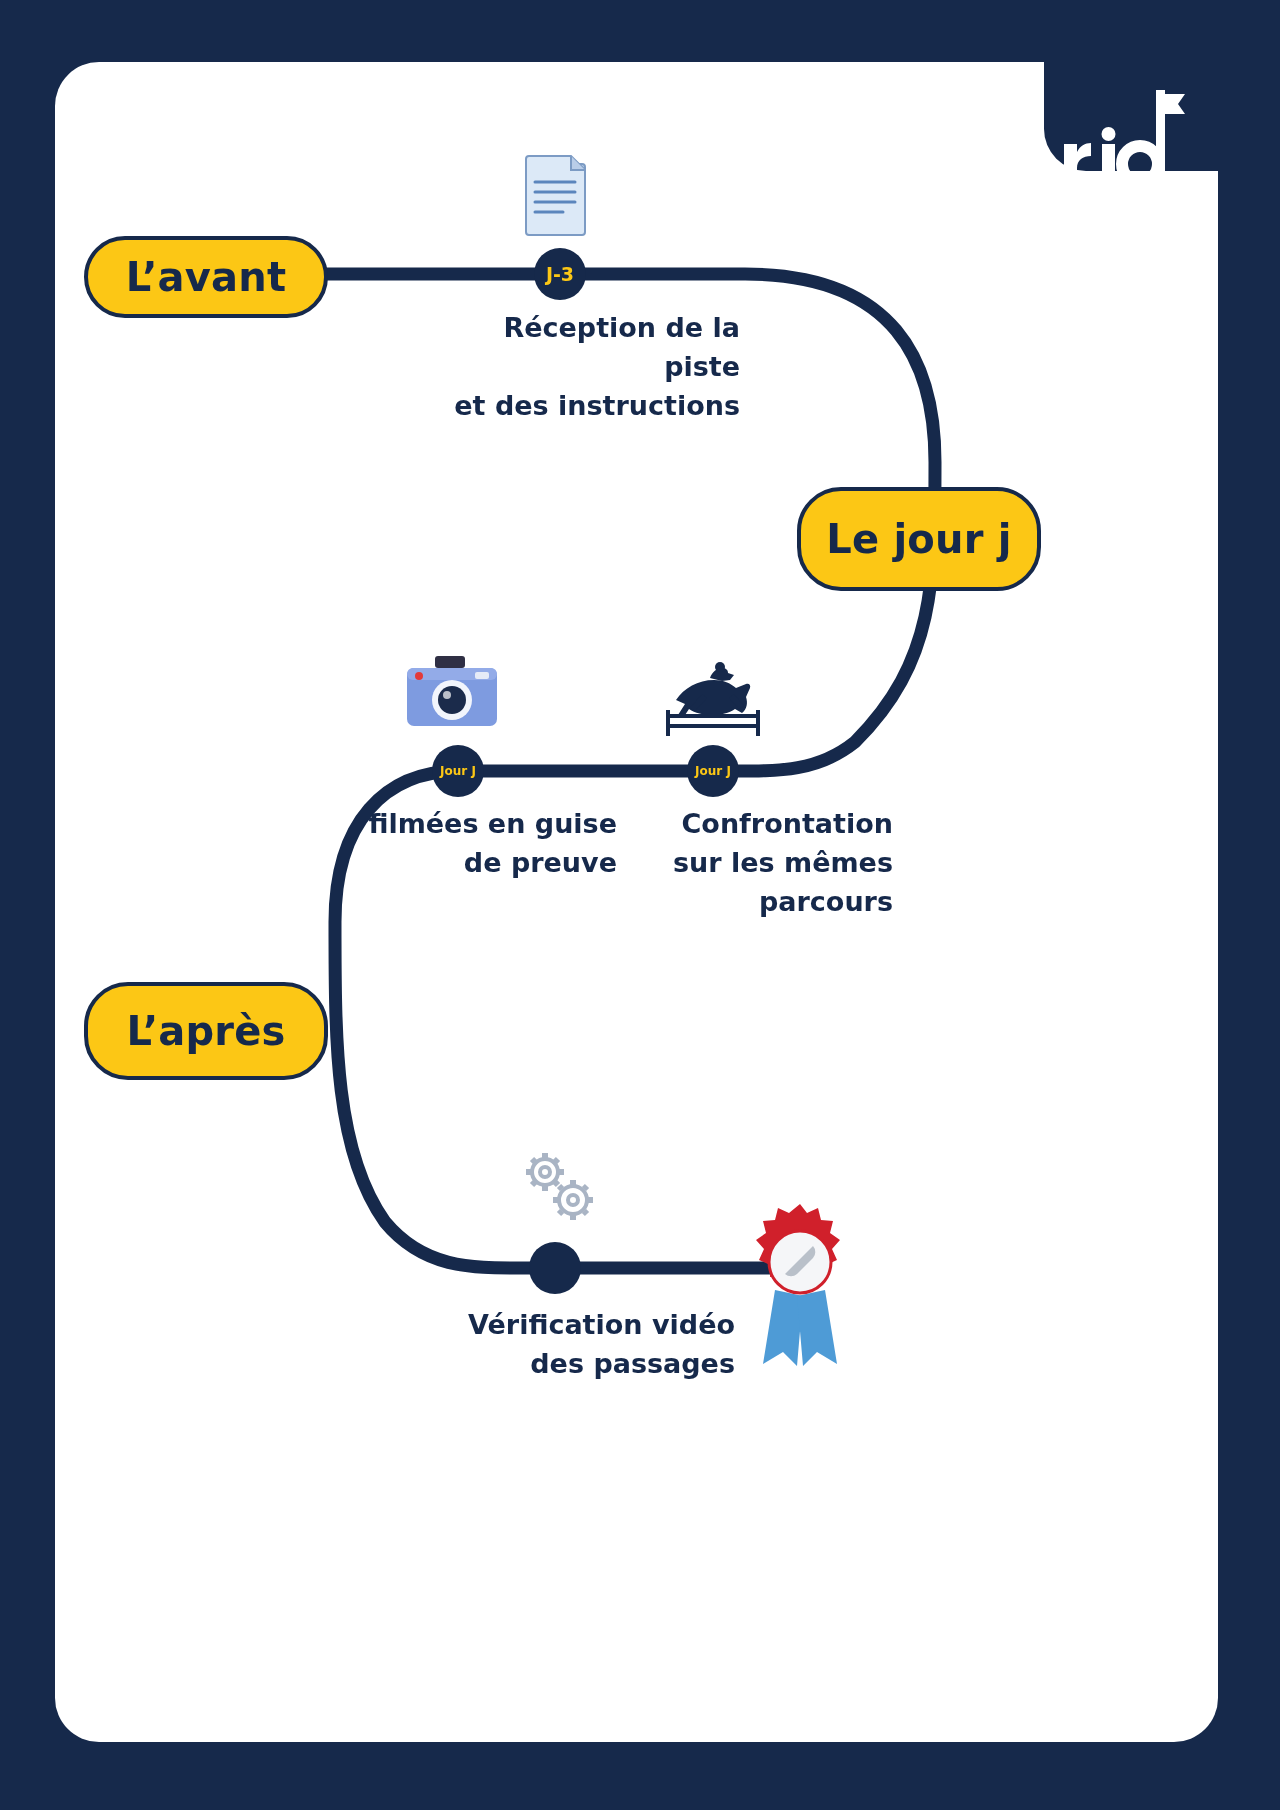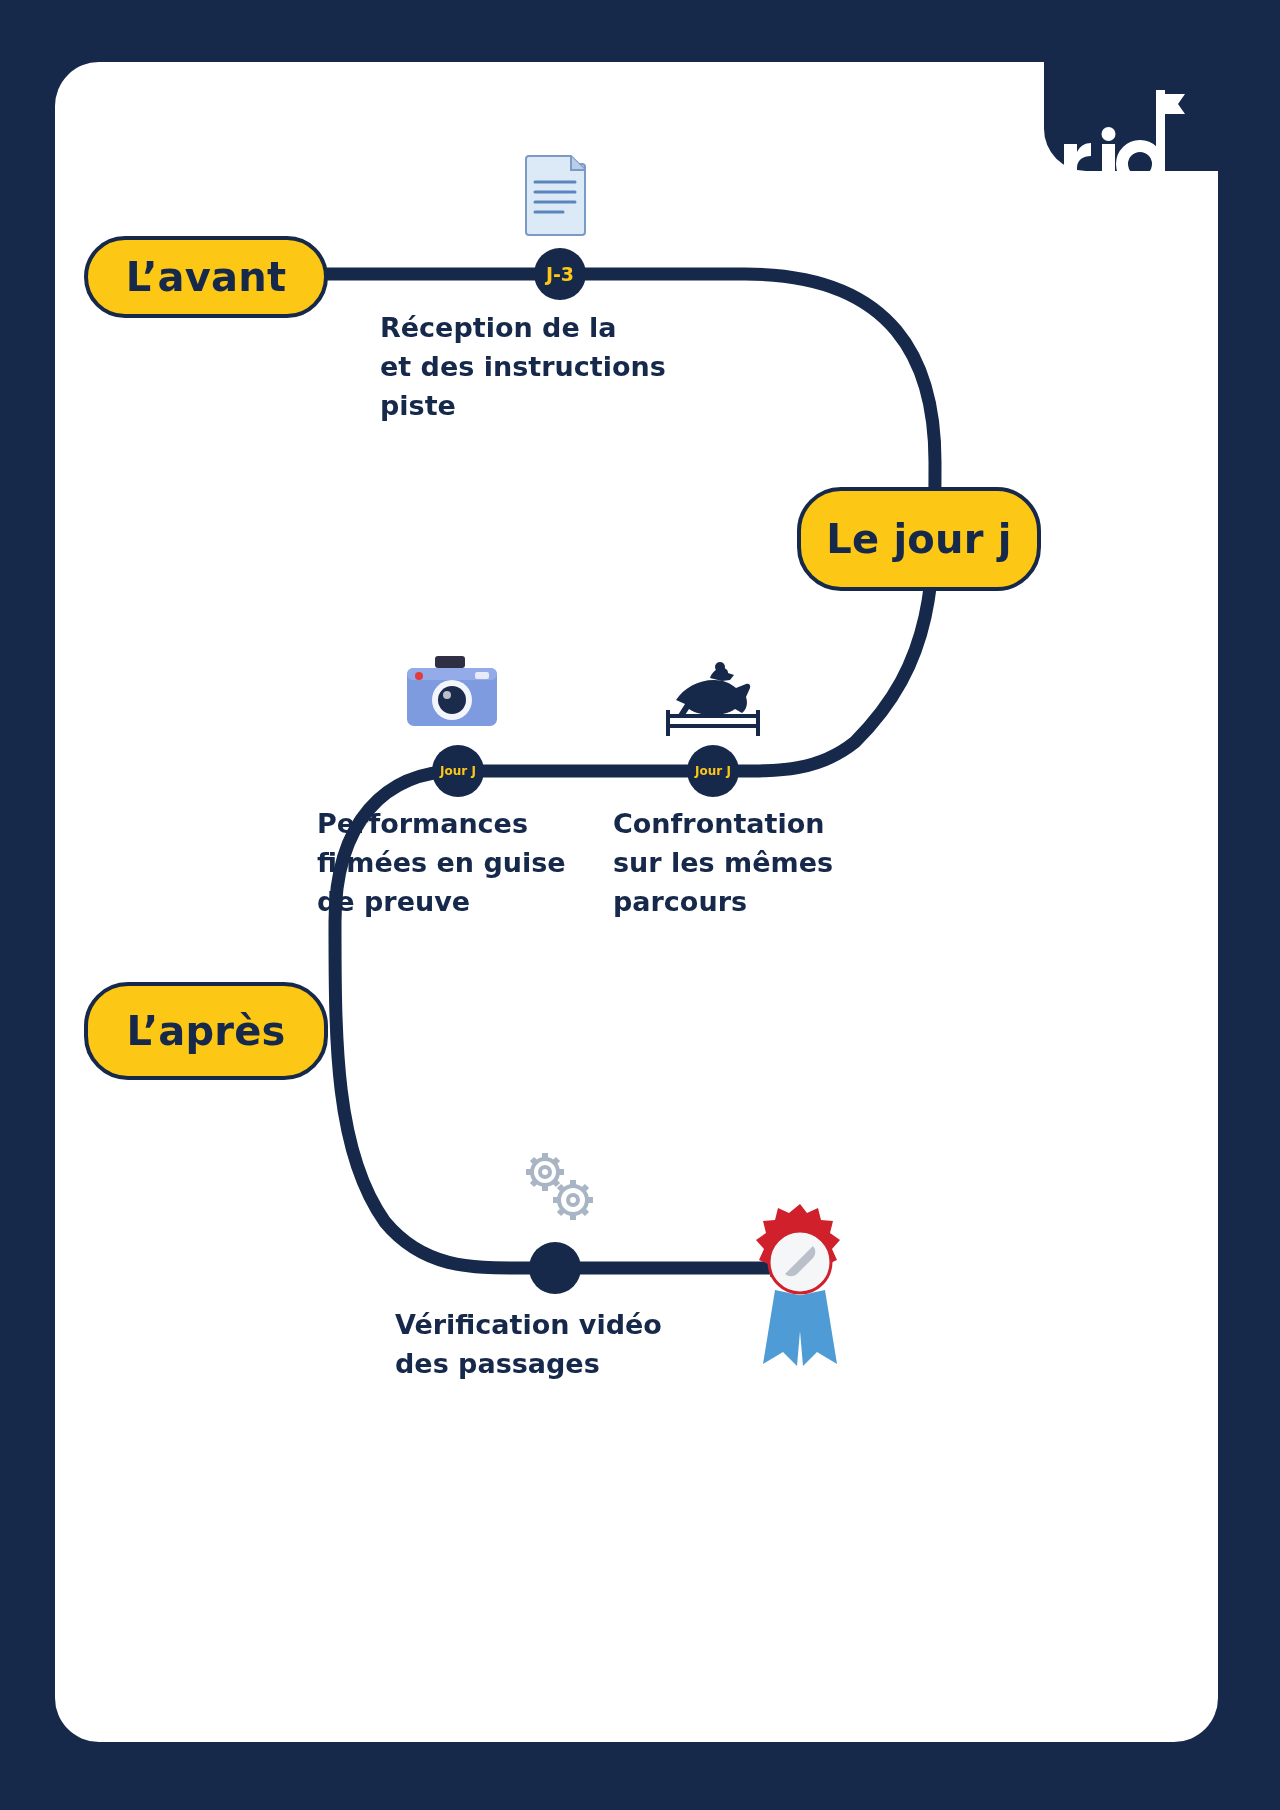--- a/index.html
+++ b/index.html
@@ -98,21 +98,21 @@
   }
   .node-lbl { pointer-events: none; }
   #node-1 { left: 479px; top: 186px; width: 52px; height: 52px; font-size: 19px; }
   #node-2 { left: 377px; top: 683px; width: 52px; height: 52px; font-size: 12px; }
   #node-3 { left: 632px; top: 683px; width: 52px; height: 52px; font-size: 12px; }
   #node-4 { left: 474px; top: 1180px; width: 52px; height: 52px; font-size: 12px; }
 
   
   .caption {
     position: absolute;
-    text-align: left;
+    text-align: right;
     color: #16294B;
     font-weight: 800;
     font-size: 27px;
     line-height: 1.45;
   }
   #cap-1 { left: 325px; top: 246px; width: 360px; }
   #cap-2 { left: 262px; top: 742px; width: 300px; }
   #cap-3 { left: 558px; top: 742px; width: 280px; }
   #cap-4 { left: 340px; top: 1243px; width: 340px; }
 
@@ -180,25 +180,24 @@
     </div>
     <div class="node" id="node-3">
       <span class="node-lbl">Jour J</span>
     </div>
     <div class="node" id="node-4">
       <span class="node-lbl"></span>
     </div>
 
     <div class="caption" id="cap-1">
       <div>Réception de la</div>
+      <div>piste</div>
       <div>et des instructions</div>
-      <div>piste</div>
     </div>
     <div class="caption" id="cap-2">
-      <div>Performances</div>
       <div>filmées en guise</div>
       <div>de preuve</div>
     </div>
     <div class="caption" id="cap-3">
       <div>Confrontation</div>
       <div>sur les mêmes</div>
       <div>parcours</div>
     </div>
     <div class="caption" id="cap-4">
       <div>Vérification vidéo</div>

